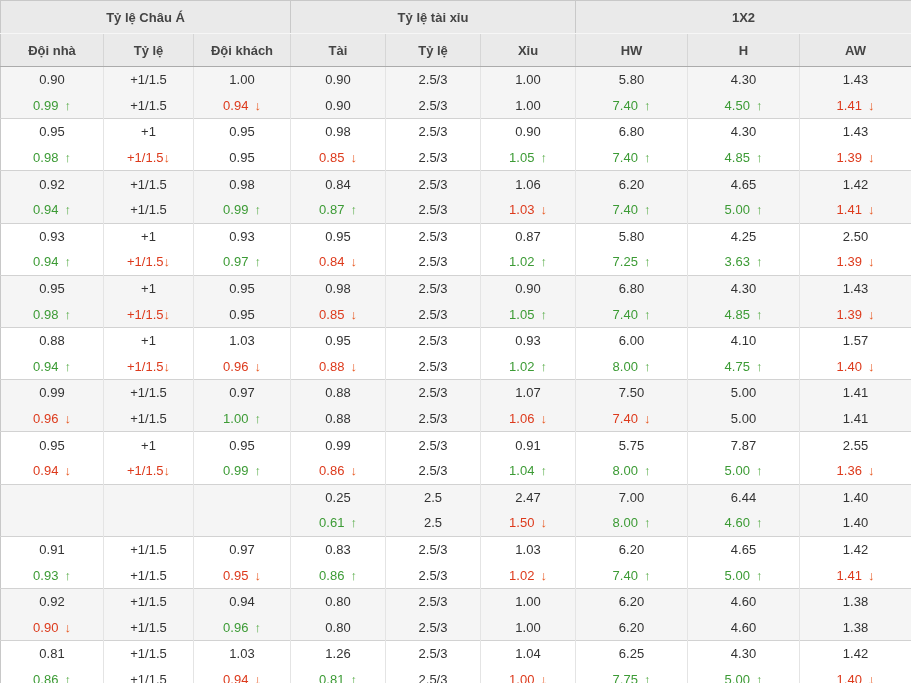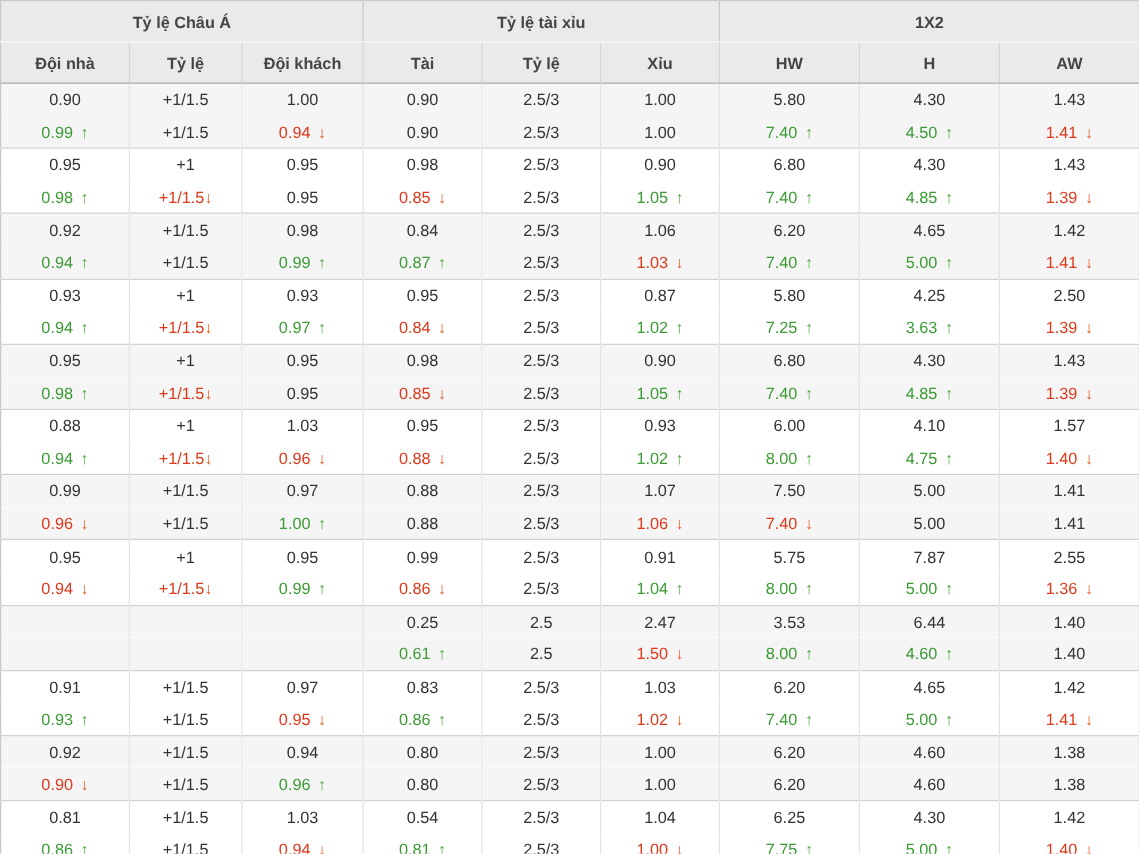--- a/index.html
+++ b/index.html
@@ -247,21 +247,21 @@
           <td><span class="val up">5.00</span><span class="arr up">↑</span></td>
           <td><span class="val down">1.36</span><span class="arr down">↓</span></td>
         </tr>
         <tr class="shade gstart">
           <td><span class="val"></span></td>
           <td><span class="val"></span></td>
           <td><span class="val"></span></td>
           <td><span class="val">0.25</span></td>
           <td><span class="val">2.5</span></td>
           <td><span class="val">2.47</span></td>
-          <td><span class="val">3.53</span></td>
+          <td><span class="val">7.00</span></td>
           <td><span class="val">6.44</span></td>
           <td><span class="val">1.40</span></td>
         </tr>
         <tr class="shade">
           <td><span class="val"></span></td>
           <td><span class="val"></span></td>
           <td><span class="val"></span></td>
           <td><span class="val up">0.61</span><span class="arr up">↑</span></td>
           <td><span class="val">2.5</span></td>
           <td><span class="val down">1.50</span><span class="arr down">↓</span></td>
@@ -310,21 +310,21 @@
           <td><span class="val">2.5/3</span></td>
           <td><span class="val">1.00</span></td>
           <td><span class="val">6.20</span></td>
           <td><span class="val">4.60</span></td>
           <td><span class="val">1.38</span></td>
         </tr>
         <tr class="gstart">
           <td><span class="val">0.81</span></td>
           <td><span class="val">+1/1.5</span></td>
           <td><span class="val">1.03</span></td>
-          <td><span class="val">0.54</span></td>
+          <td><span class="val">1.26</span></td>
           <td><span class="val">2.5/3</span></td>
           <td><span class="val">1.04</span></td>
           <td><span class="val">6.25</span></td>
           <td><span class="val">4.30</span></td>
           <td><span class="val">1.42</span></td>
         </tr>
         <tr>
           <td><span class="val up">0.86</span><span class="arr up">↑</span></td>
           <td><span class="val">+1/1.5</span></td>
           <td><span class="val down">0.94</span><span class="arr down">↓</span></td>

